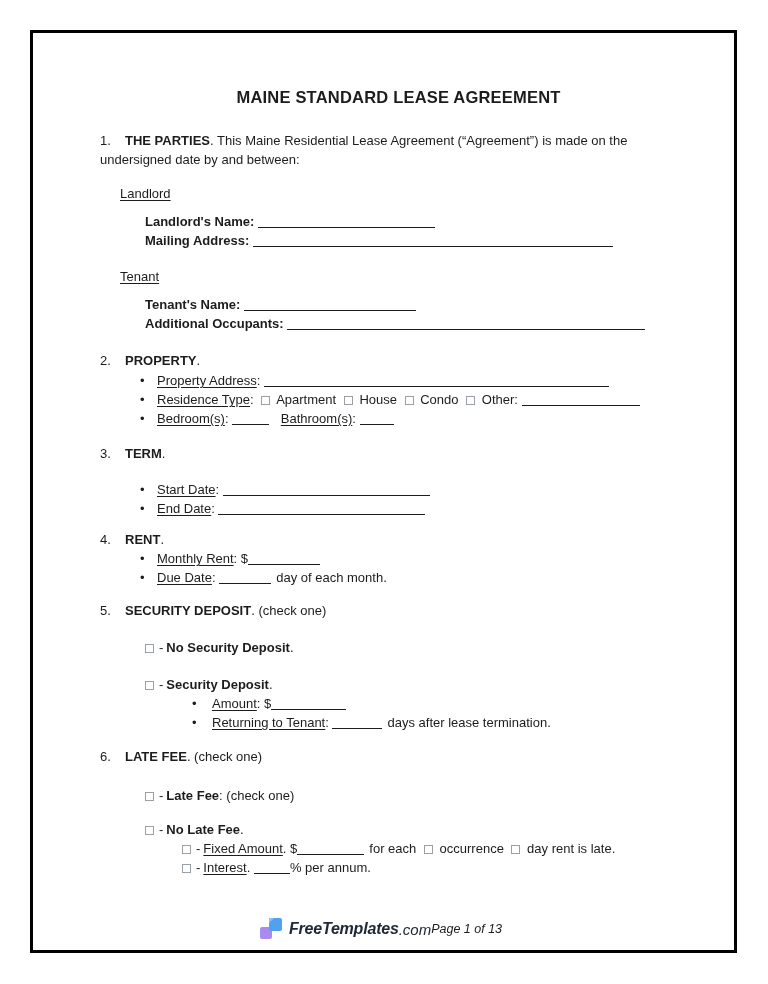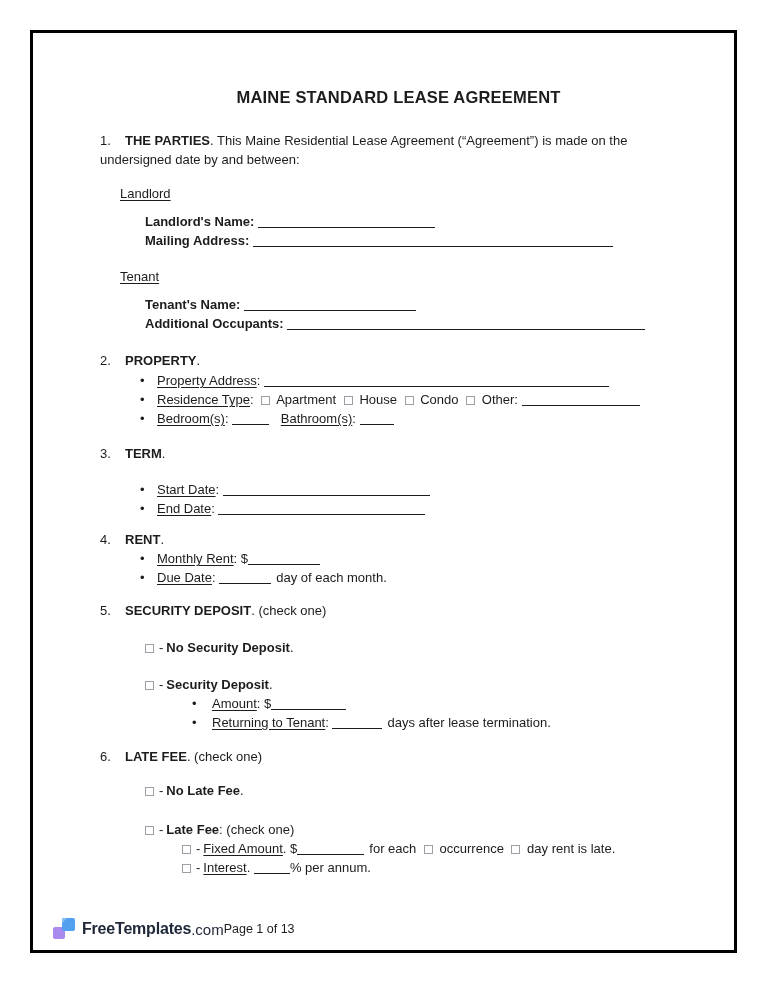--- a/index.html
+++ b/index.html
@@ -58,21 +58,22 @@
   .cbx.lead { margin-left: 0; margin-right: 2px; }
   .dash { margin: 0 3px; }
   .sfx { margin-left: 5px; }
   .gap8 { margin-left: 8px; text-align: center; }
   
   .footer {
     position: absolute;
     left: 20px; right: 25px; bottom: 10px;
     display: flex;
     align-items: center;
-    justify-content: flex-start;
+    justify-content: center;
+    font-style: italic;
   }
   .brand { display: flex; align-items: center; }
   .logo { position: relative; display: inline-block; width: 22px; height: 23px; margin-right: 7px; }
   .logo .sq { position: absolute; display: block; }
   .logo .purple {
     left: 0; bottom: 1px;
     width: 12px; height: 12px;
     background: var(--logo-purple, #a98aee);
     border-radius: 2px;
   }
@@ -182,23 +183,23 @@
 
     <div class="ln cb-line" style="margin-top:18px"><span class="cbx lead"></span><span class="dash">-</span><span class="b">Security Deposit</span><span>.</span></div>
 
     <div class="ln nested-blt"><span class="blt">•</span><span class="u">Amount</span><span>: $</span><span class="blank" style="width:75px"></span></div>
 
     <div class="ln nested-blt"><span class="blt">•</span><span class="u">Returning to Tenant</span><span>:</span>
       <span class="blank" style="width:50px"></span><span class="sfx">days after lease termination.</span></div>
 
     <div class="ln" style="margin-top:15px"><span class="num">6.</span><span class="b">LATE FEE</span><span>. (check one)</span></div>
 
+    <div class="ln cb-line" style="margin-top:20px"><span class="cbx lead"></span><span class="dash">-</span><span class="b">Late Fee</span><span>: (check one)</span></div>
+
     <div class="ln cb-line" style="margin-top:15px"><span class="cbx lead"></span><span class="dash">-</span><span class="b">No Late Fee</span><span>.</span></div>
-
-    <div class="ln cb-line" style="margin-top:20px"><span class="cbx lead"></span><span class="dash">-</span><span class="b">Late Fee</span><span>: (check one)</span></div>
 
     <div class="ln nested-cb"><span class="cbx lead"></span><span class="dash">-</span><span class="u">Fixed Amount</span><span>. $</span><span class="blank" style="width:67px"></span><span class="sfx">for each</span>
       <span class="cbx"></span>
       <span>occurrence</span>
       <span class="cbx"></span>
       <span>day rent is late.</span></div>
 
     <div class="ln nested-cb"><span class="cbx lead"></span><span class="dash">-</span><span class="u">Interest</span><span>.</span>
       <span class="blank" style="width:36px"></span><span>% per annum.</span></div>
 

